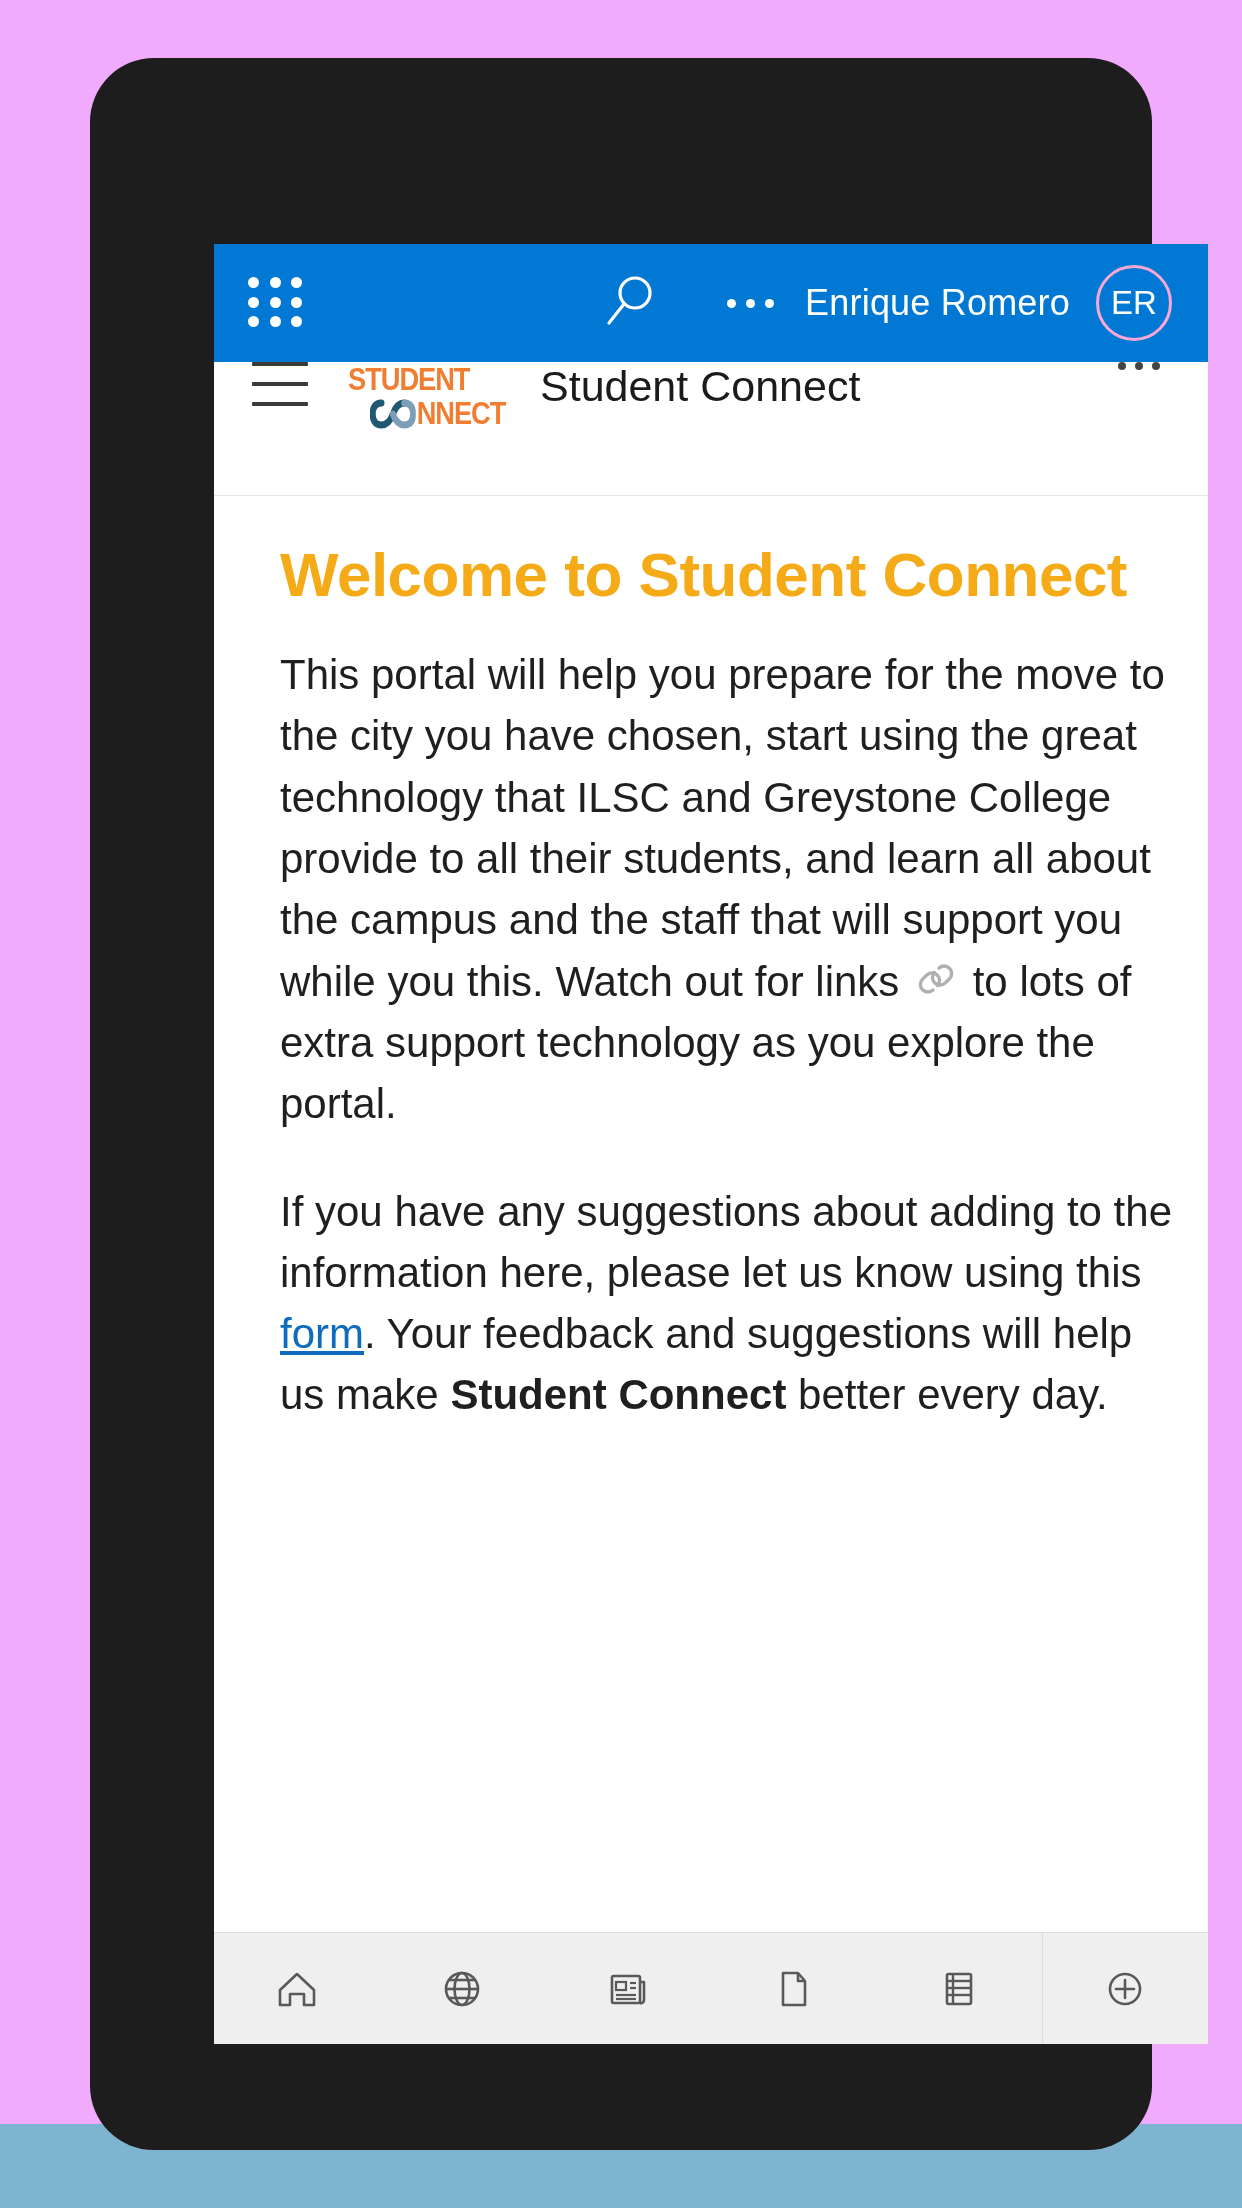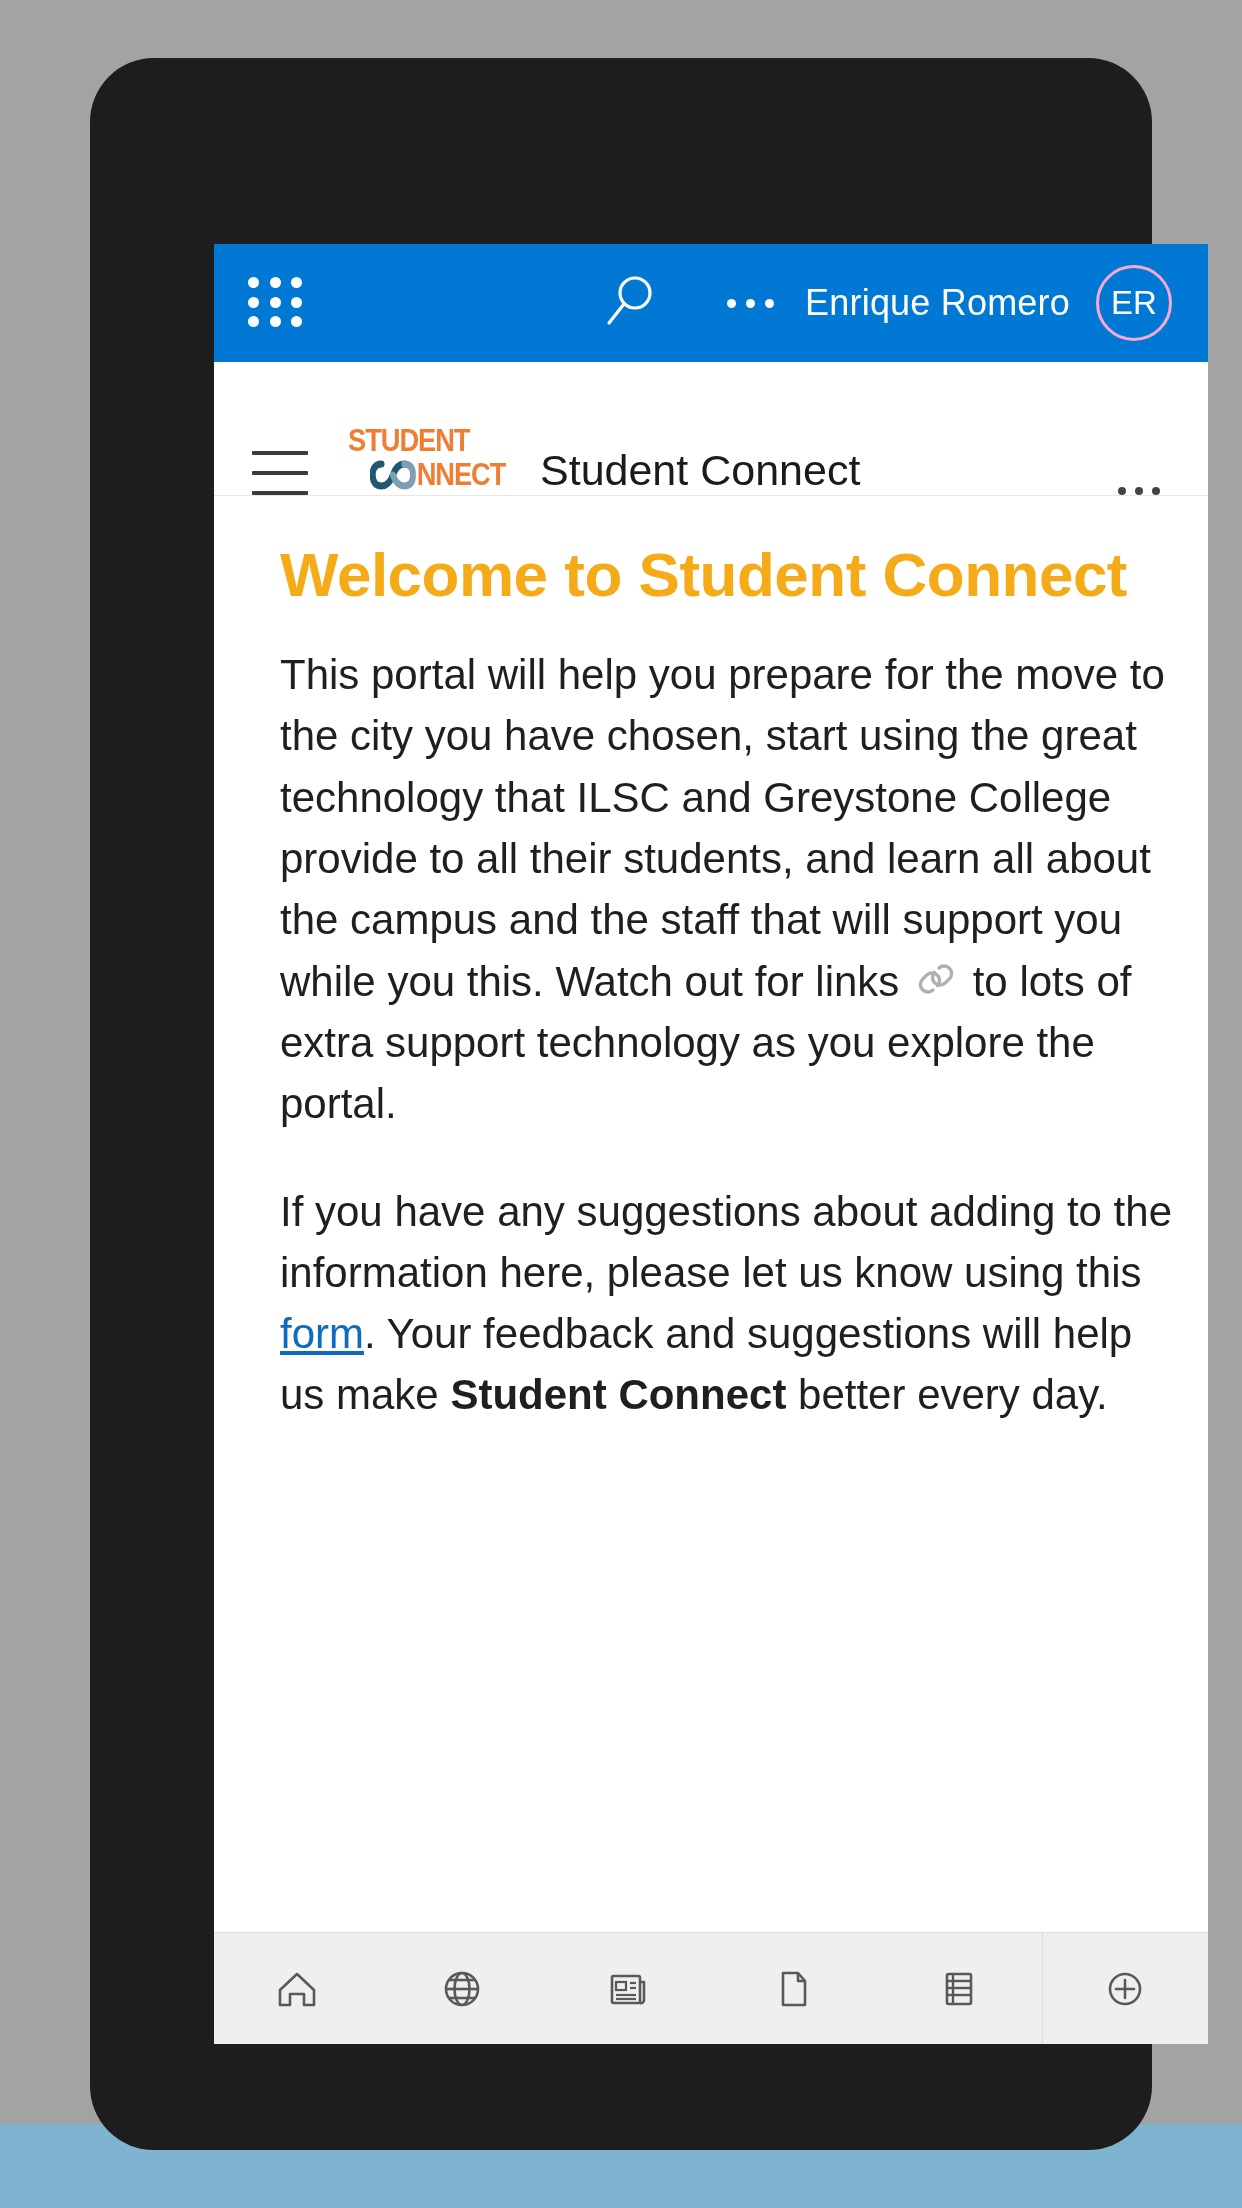--- a/index.html
+++ b/index.html
@@ -5,21 +5,21 @@
   * { box-sizing: border-box; margin: 0; padding: 0; }
   html, body {
     width: 1242px; height: 2208px;
     background: #7fb4d1;
     font-family: "Liberation Sans", sans-serif;
     overflow: hidden;
   }
   .stage {
     position: relative;
     width: 1242px; height: 2124px;
-    background: #a3a3a3;
+    background: #f0abfc;
   }
 
   
   .phone-frame {
     position: absolute;
     left: 90px; top: 58px;
     width: 1062px; height: 2092px;
     background: #1d1d1d;
     border-radius: 64px;
   }
@@ -104,21 +104,21 @@
     flex: 0 0 auto;
   }
 
   
   .site-bar {
     flex: 0 0 auto;
     height: 134px;
     background: #ffffff;
     border-bottom: 1px solid #e6e6e6;
     display: flex;
-    align-items: flex-end;
+    align-items: flex-start;
   }
   .hamburger {
     width: 56px; height: 44px;
     margin-left: 38px; margin-right: 34px;
     display: flex; flex-direction: column; justify-content: space-between;
     cursor: pointer;
   }
   .hamburger span {
     display: block;
     height: 4px; width: 100%;

